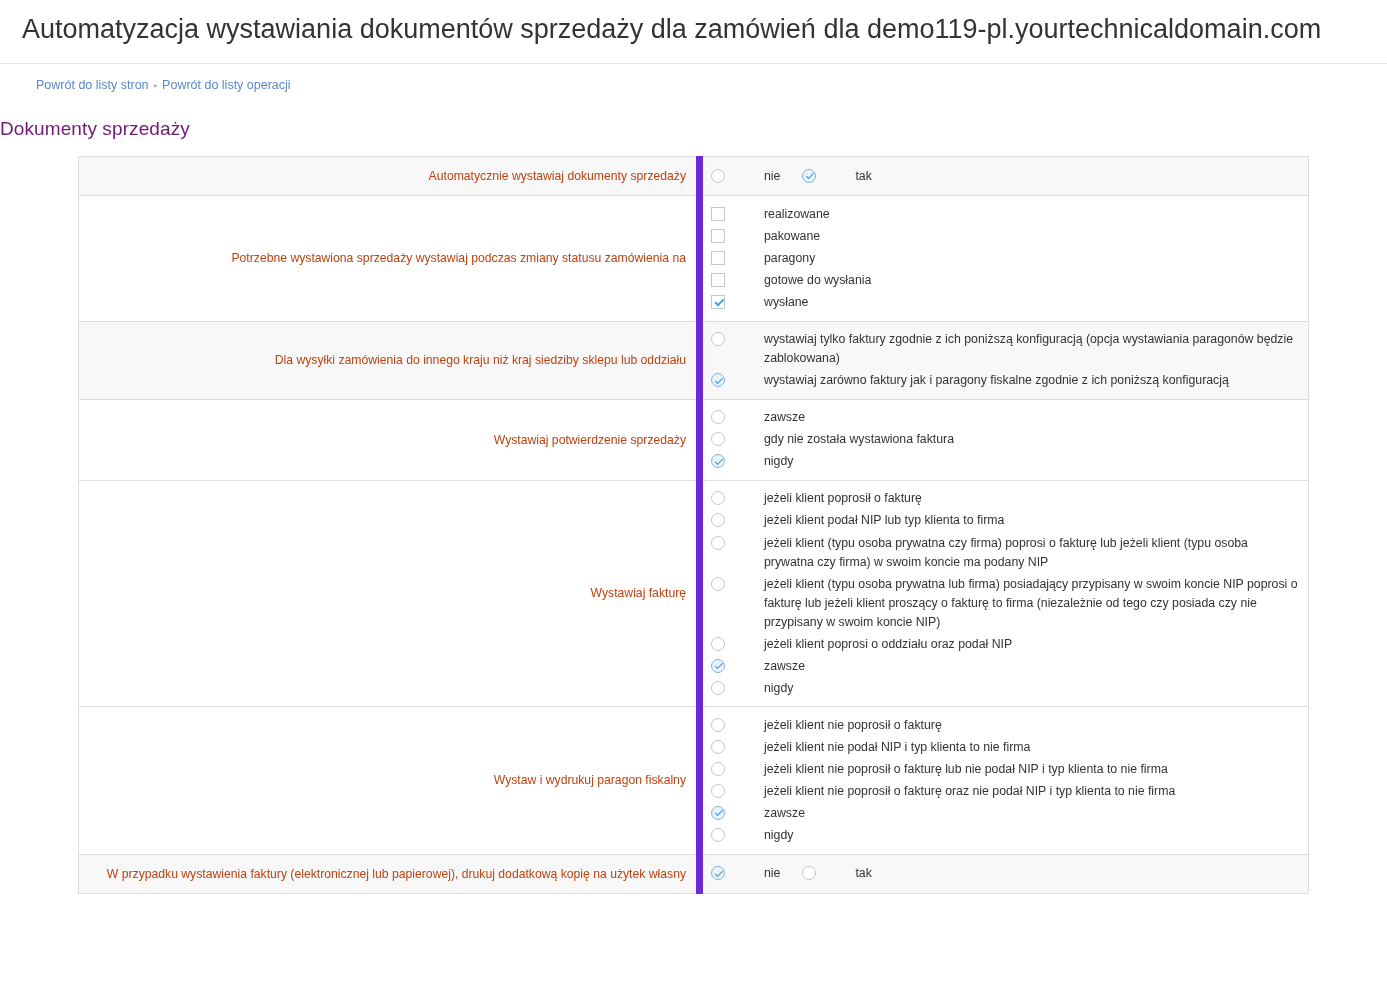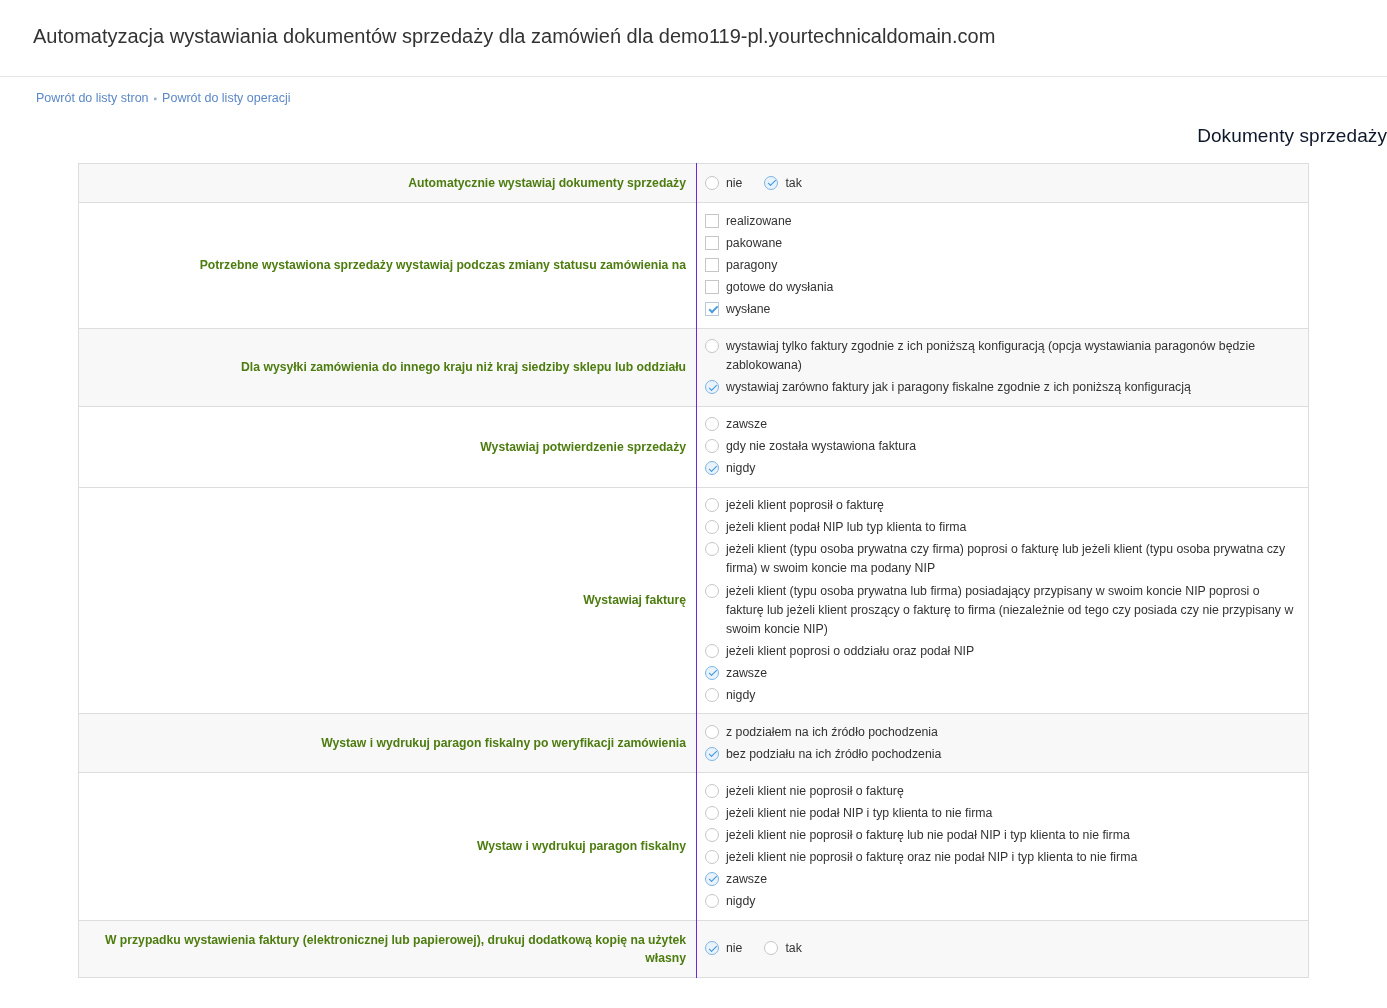--- a/index.html
+++ b/index.html
@@ -15,25 +15,25 @@
     min-height: 1008px;
     -webkit-font-smoothing: antialiased;
   }
 
   
   .page-header {
     padding: 8px 18px 12px 18px;
     border-bottom: 1px solid #e6e6e6;
   }
   .page-title {
-    font-size: 20px;
+    font-size: 27px;
     font-weight: 400;
     color: #333333;
     line-height: 1.3;
-    margin: 15px;
+    margin: 4px;
   }
 
   .breadcrumb {
     padding: 14px 18px 10px 36px;
     font-size: 12.5px;
     color: #5b87c7;
   }
   .breadcrumb a {
     color: #5b87c7;
     text-decoration: none;
@@ -41,25 +41,25 @@
   }
   .breadcrumb .sep {
     color: #9aaec9;
     margin: 0 5px;
     font-size: 10px;
     vertical-align: middle;
   }
 
   
   .section-heading {
-    text-align: right;
-    color: #0f172a;
+    text-align: left;
+    color: #701a75;
     font-size: 19px;
     font-weight: 400;
-    margin: 10px 0 16px 0;
+    margin: 16px 0 16px 0;
     letter-spacing: 0.1px;
   }
 
   
   .settings-wrap {
     padding: 0 58px;
   }
   table.settings {
     width: 1231px;
     margin: 0 auto;
@@ -67,43 +67,44 @@
     border: 1px solid #dddddd;
     table-layout: fixed;
   }
   table.settings tr { border-bottom: 1px solid #dddddd; }
   table.settings tr:last-child { border-bottom: none; }
 
   td.label-cell {
     width: 595px;
     text-align: right;
     vertical-align: middle;
-    font-weight: bold;
+    font-weight: normal;
     font-size: 12.2px;
-    color: #4d7c0f;
+    color: #c2410c;
     padding: 10px 10px 10px 12px;
-    border-right: 1px solid #6d28d9;
+    border-right: 7px solid #6d28d9;
     line-height: 1.5;
   }
   td.options-cell {
     vertical-align: middle;
     padding: 7px 8px 7px 8px;
   }
 
   .row-odd  { background: #f8f8f8; }
   .row-even { background: #ffffff; }
 
   
   .opt {
     display: flex;
     align-items: flex-start;
     padding: 1.5px 0;
     font-size: 12.3px;
     color: #333333;
     line-height: 1.55;
+    gap: 32px;
   }
   .opt.inline {
     display: inline-flex;
     margin-right: 22px;
     vertical-align: middle;
   }
   .opt .opt-label {
     padding-left: 7px;
     cursor: default;
   }
@@ -269,33 +270,20 @@
             <label class="opt">
               <span class="radio checked"></span>
               <span class="opt-label">zawsze</span>
             </label>
             <label class="opt">
               <span class="radio"></span>
               <span class="opt-label">nigdy</span>
             </label>
           </td>
         </tr>
-        <tr class="row-odd">
-          <td class="label-cell">Wystaw i wydrukuj paragon fiskalny po weryfikacji zamówienia</td>
-          <td class="options-cell">
-            <label class="opt">
-              <span class="radio"></span>
-              <span class="opt-label">z podziałem na ich źródło pochodzenia</span>
-            </label>
-            <label class="opt">
-              <span class="radio checked"></span>
-              <span class="opt-label">bez podziału na ich źródło pochodzenia</span>
-            </label>
-          </td>
-        </tr>
         <tr class="row-even">
           <td class="label-cell">Wystaw i wydrukuj paragon fiskalny</td>
           <td class="options-cell">
             <label class="opt">
               <span class="radio"></span>
               <span class="opt-label">jeżeli klient nie poprosił o fakturę</span>
             </label>
             <label class="opt">
               <span class="radio"></span>
               <span class="opt-label">jeżeli klient nie podał NIP i typ klienta to nie firma</span>

